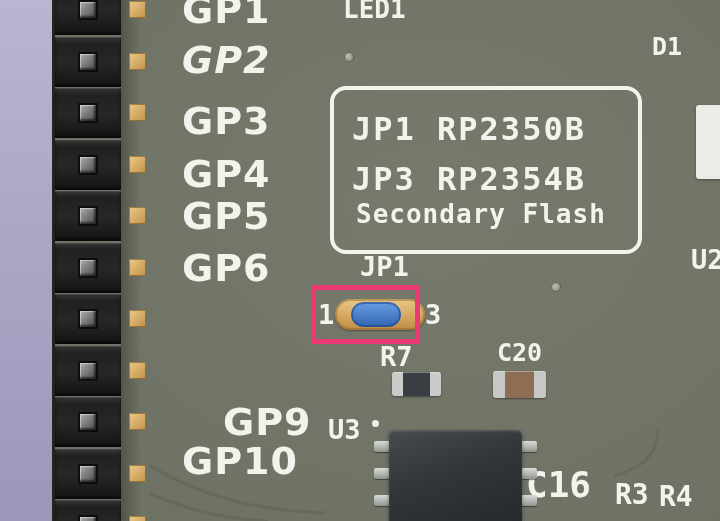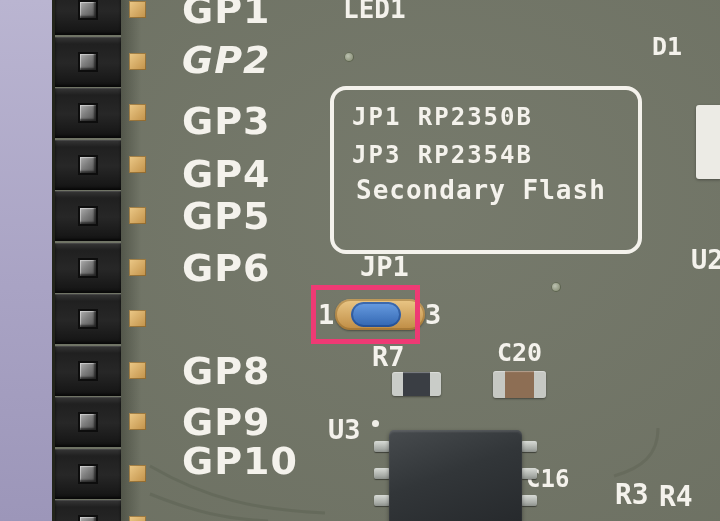--- a/index.html
+++ b/index.html
@@ -23,21 +23,21 @@
     background:linear-gradient(135deg,rgba(255,240,190,0.45),rgba(110,70,15,0.25)),var(--gold,#ddaa5c);
     box-shadow:inset 0 0 0 1px rgba(106,74,26,0.55);}
   .gpio{position:absolute;left:182px;top:0;width:120px;height:100%;}
   .gp-label{position:absolute;left:0;color:var(--silk,#f4f2ec);
     font-family:"DejaVu Sans","Liberation Sans",sans-serif;font-weight:bold;
     font-size:38px;line-height:1;letter-spacing:1px;white-space:nowrap;}
   .silk{position:absolute;color:var(--silk,#f4f2ec);font-weight:bold;line-height:1;white-space:nowrap;}
   .info-box{position:absolute;left:330px;top:86px;width:312px;height:168px;
     border:4px solid var(--silk,#f4f2ec);border-radius:16px;box-sizing:border-box;
     padding:8px 0 0 18px;color:var(--silk,#f4f2ec);}
-  .info-l1{font-size:24px;letter-spacing:2px;line-height:38px;font-weight:bold;}
+  .info-l1{font-size:32px;letter-spacing:2px;line-height:38px;font-weight:bold;margin-top:12px;}
   .info-l2{font-size:26px;letter-spacing:1px;line-height:33px;font-weight:bold;padding-left:4px;}
   .via{position:absolute;width:10px;height:10px;border-radius:50%;
     background:radial-gradient(circle at 40% 40%, #bcc2b1 0%, #90967f 60%, #6c7260 100%);
     box-shadow:inset 0 0 0 1px rgba(60,66,50,0.6);}
   .hl-box{position:absolute;left:311px;top:285px;width:109px;height:59px;
     border:5px solid var(--pink,#ee3a74);box-sizing:border-box;z-index:10;}
   .pill{position:absolute;left:335px;top:299px;width:90px;height:31px;border-radius:16px;
     background:linear-gradient(180deg,rgba(255,244,200,0.40),rgba(120,70,10,0.30)),var(--gold,#d9a850);
     box-shadow:inset 0 0 0 2px rgba(138,98,38,0.45), 0 1px 2px rgba(0,0,0,0.35);z-index:2;}
   .pill-blue{position:absolute;left:16px;top:3px;width:50px;height:25px;border-radius:13px;
@@ -114,22 +114,21 @@
       <div class="pad" style="top: 464.5px;"></div>
       <div class="pad" style="top: 516px;"></div>
     </div>
   <div class="gpio" id="gpio-labels">
       <div class="gp-label" style="top: -9px;">GP1</div>
       <div class="gp-label" style="top: 41px; font-style: italic;">GP2</div>
       <div class="gp-label" style="top: 78px; margin-top: 24px;">GP3</div>
       <div class="gp-label" style="top: 155px;">GP4</div>
       <div class="gp-label" style="top: 197px;">GP5</div>
       <div class="gp-label" style="top: 248.5px;">GP6</div>
-      <div class="gp-label" style="top: 351.5px;">GP8</div>
-      <div class="gp-label" style="top: 403px;">GP9</div>
+      <div class="gp-label" style="top: 403px; margin-left: 41px;">GP9</div>
       <div class="gp-label" style="top: 442px;">GP10</div>
     </div>
 
   <svg class="traces" width="720" height="521">
     <path d="M150 466 C 205 498, 255 510, 325 513" stroke="#5d6253" stroke-width="3" fill="none" opacity="0.55"></path>
     <path d="M150 494 C 195 512, 225 519, 268 521" stroke="#5d6253" stroke-width="3" fill="none" opacity="0.55"></path>
     <path d="M658 428 C 658 455, 642 468, 614 476" stroke="#5d6253" stroke-width="3" fill="none" opacity="0.45"></path>
   </svg>
 
   <div class="silk" style="left:343px;top:-4px;font-size:26px;">LED1</div>
@@ -147,30 +146,30 @@
   <div class="via" style="left:551px;top:282px;"></div>
 
   <div class="silk" style="left:360px;top:253px;font-size:27px;">JP1</div>
   <div class="silk" style="left:318px;top:301px;font-size:27px;z-index:3;">1</div>
   <div class="pill">
     <div class="pill-blue"></div>
   </div>
   <div class="silk" style="left:425px;top:301px;font-size:27px;z-index:3;">3</div>
   <div class="hl-box"></div>
 
-  <div class="silk" style="left:372px;top:343px;font-size:27px;">R7</div>
+  <div class="silk" style="left:380px;top:343px;font-size:27px;">R7</div>
   <div class="smd r7-body"></div>
   <div class="silk" style="left:497px;top:340px;font-size:25px;">C20</div>
   <div class="smd c20-body"></div>
 
   <div class="silk" style="left:328px;top:416px;font-size:27px;">U3</div>
   <div class="dot" style="left:372px;top:420px;"></div>
   <div class="chip"></div>
 
-  <div class="silk" style="left:526px;top:467px;font-size:24px;">C16</div>
+  <div class="silk" style="left:526px;top:467px;font-size:36px;">C16</div>
   <div class="silk" style="left:615px;top:481px;font-size:28px;">R3</div>
   <div class="silk" style="left:659px;top:483px;font-size:28px;text-align:center;">R4</div>
 <div class="chip-pin" style="left: 374px; top: 441px;"></div>
     <div class="chip-pin" style="left: 521px; top: 441px;"></div>
     <div class="chip-pin" style="left: 374px; top: 468px;"></div>
     <div class="chip-pin" style="left: 521px; top: 468px;"></div>
     <div class="chip-pin" style="left: 374px; top: 495px;"></div>
     <div class="chip-pin" style="left: 521px; top: 495px;"></div>
   </div>
 

